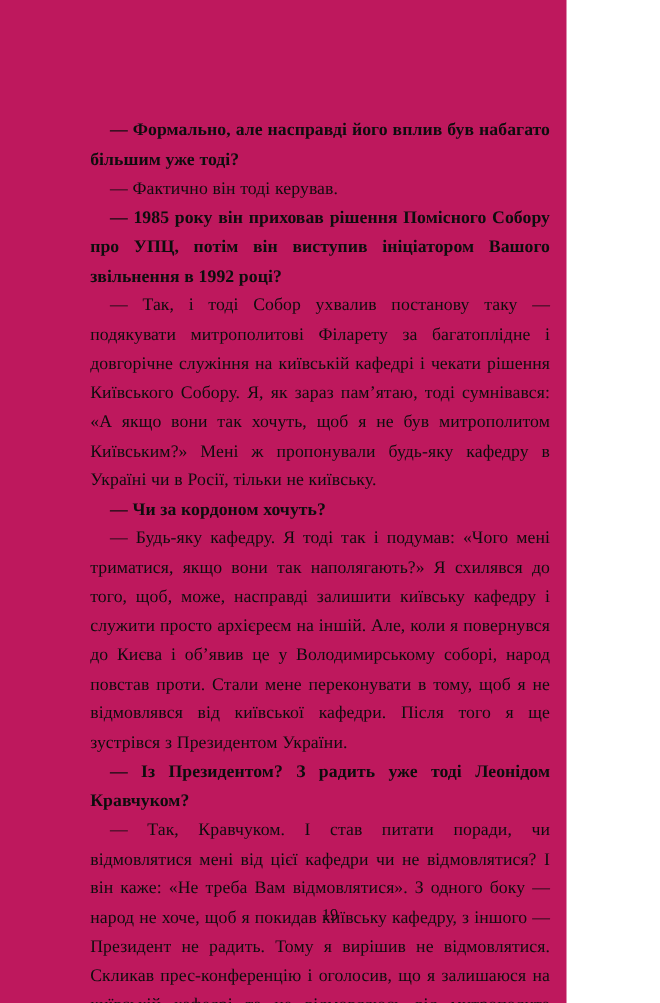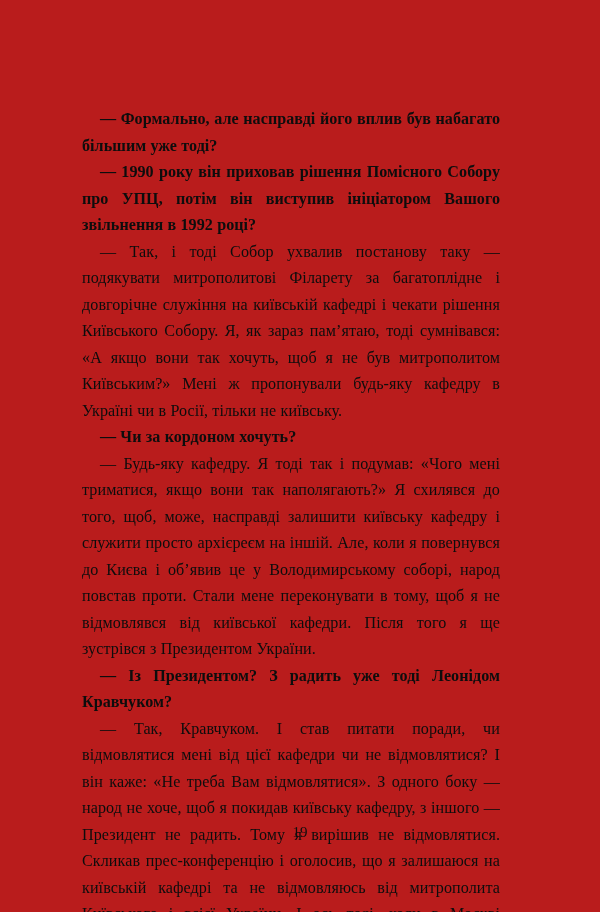--- a/index.html
+++ b/index.html
@@ -4,27 +4,28 @@
 <title>Book page</title>
 <style>
   html, body {
     margin: 0;
     padding: 0;
     background: #ffffff;
   }
 
   .page {
     position: relative;
-    width: 600px;
+    width: 483px;
     height: 912px;
     margin: 0;
-    background: #b91c1c;
+    background: #be185d;
     overflow: hidden;
     font-family: "Liberation Serif", "DejaVu Serif", serif;
     color: #0d0d0d;
+    padding-left: 32px;
     -webkit-font-smoothing: antialiased;
   }
 
   .text-block {
     position: absolute;
     left: 82px;
     top: 106px;
     width: 418px;
   }
 
@@ -62,21 +63,22 @@
   }
 </style>
 </head>
 <body>
 
 <div class="page">
 
   <div class="text-block">
 
     <p class="para q">— Формально, але насправді його вплив був набагато більшим уже тоді?</p>
-    <p class="para q">— 1990 року він приховав рішення Помісного Собору про УПЦ, потім він виступив ініціатором Вашого звільнення в 1992 році?</p>
+    <p class="para a">— Фактично він тоді керував.</p>
+    <p class="para q">— 1985 року він приховав рішення Помісного Собору про УПЦ, потім він виступив ініціатором Вашого звільнення в 1992 році?</p>
     <p class="para a">— Так, і тоді Собор ухвалив постанову таку — подякувати митрополитові Філарету за багатоплідне і довгорічне служіння на київській кафедрі і чекати рішення Київського Собору. Я, як зараз пам’ятаю, тоді сумнівався: «А якщо вони так хочуть, щоб я не був митрополитом Київським?» Мені ж пропонували будь-яку кафедру в Україні чи в Росії, тільки не київську.</p>
     <p class="para q">— Чи за кордоном хочуть?</p>
     <p class="para a">— Будь-яку кафедру. Я тоді так і подумав: «Чого мені триматися, якщо вони так наполягають?» Я схилявся до того, щоб, може, насправді залишити київську кафедру і служити просто архієреєм на іншій. Але, коли я повернувся до Києва і об’явив це у Володимирському соборі, народ повстав проти. Стали мене переконувати в тому, щоб я не відмовлявся від київської кафедри. Після того я ще зустрівся з Президентом України.</p>
     <p class="para q">— Із Президентом? З радить уже тоді Леонідом Кравчуком?</p>
     <p class="para a">— Так, Кравчуком. І став питати поради, чи відмовлятися мені від цієї кафедри чи не відмовлятися? І він каже: «Не треба Вам відмовлятися». З одного боку — народ не хоче, щоб я покидав київську кафедру, з іншого — Президент не радить. Тому я вирішив не відмовлятися. Скликав прес-конференцію і оголосив, що я залишаюся на київській кафедрі та не відмовляюсь від митрополита Київського і всієї України. І ось тоді, коли в Москві дізналися, що</p>
 
   </div>
 
   <div class="page-number">19</div>
 

